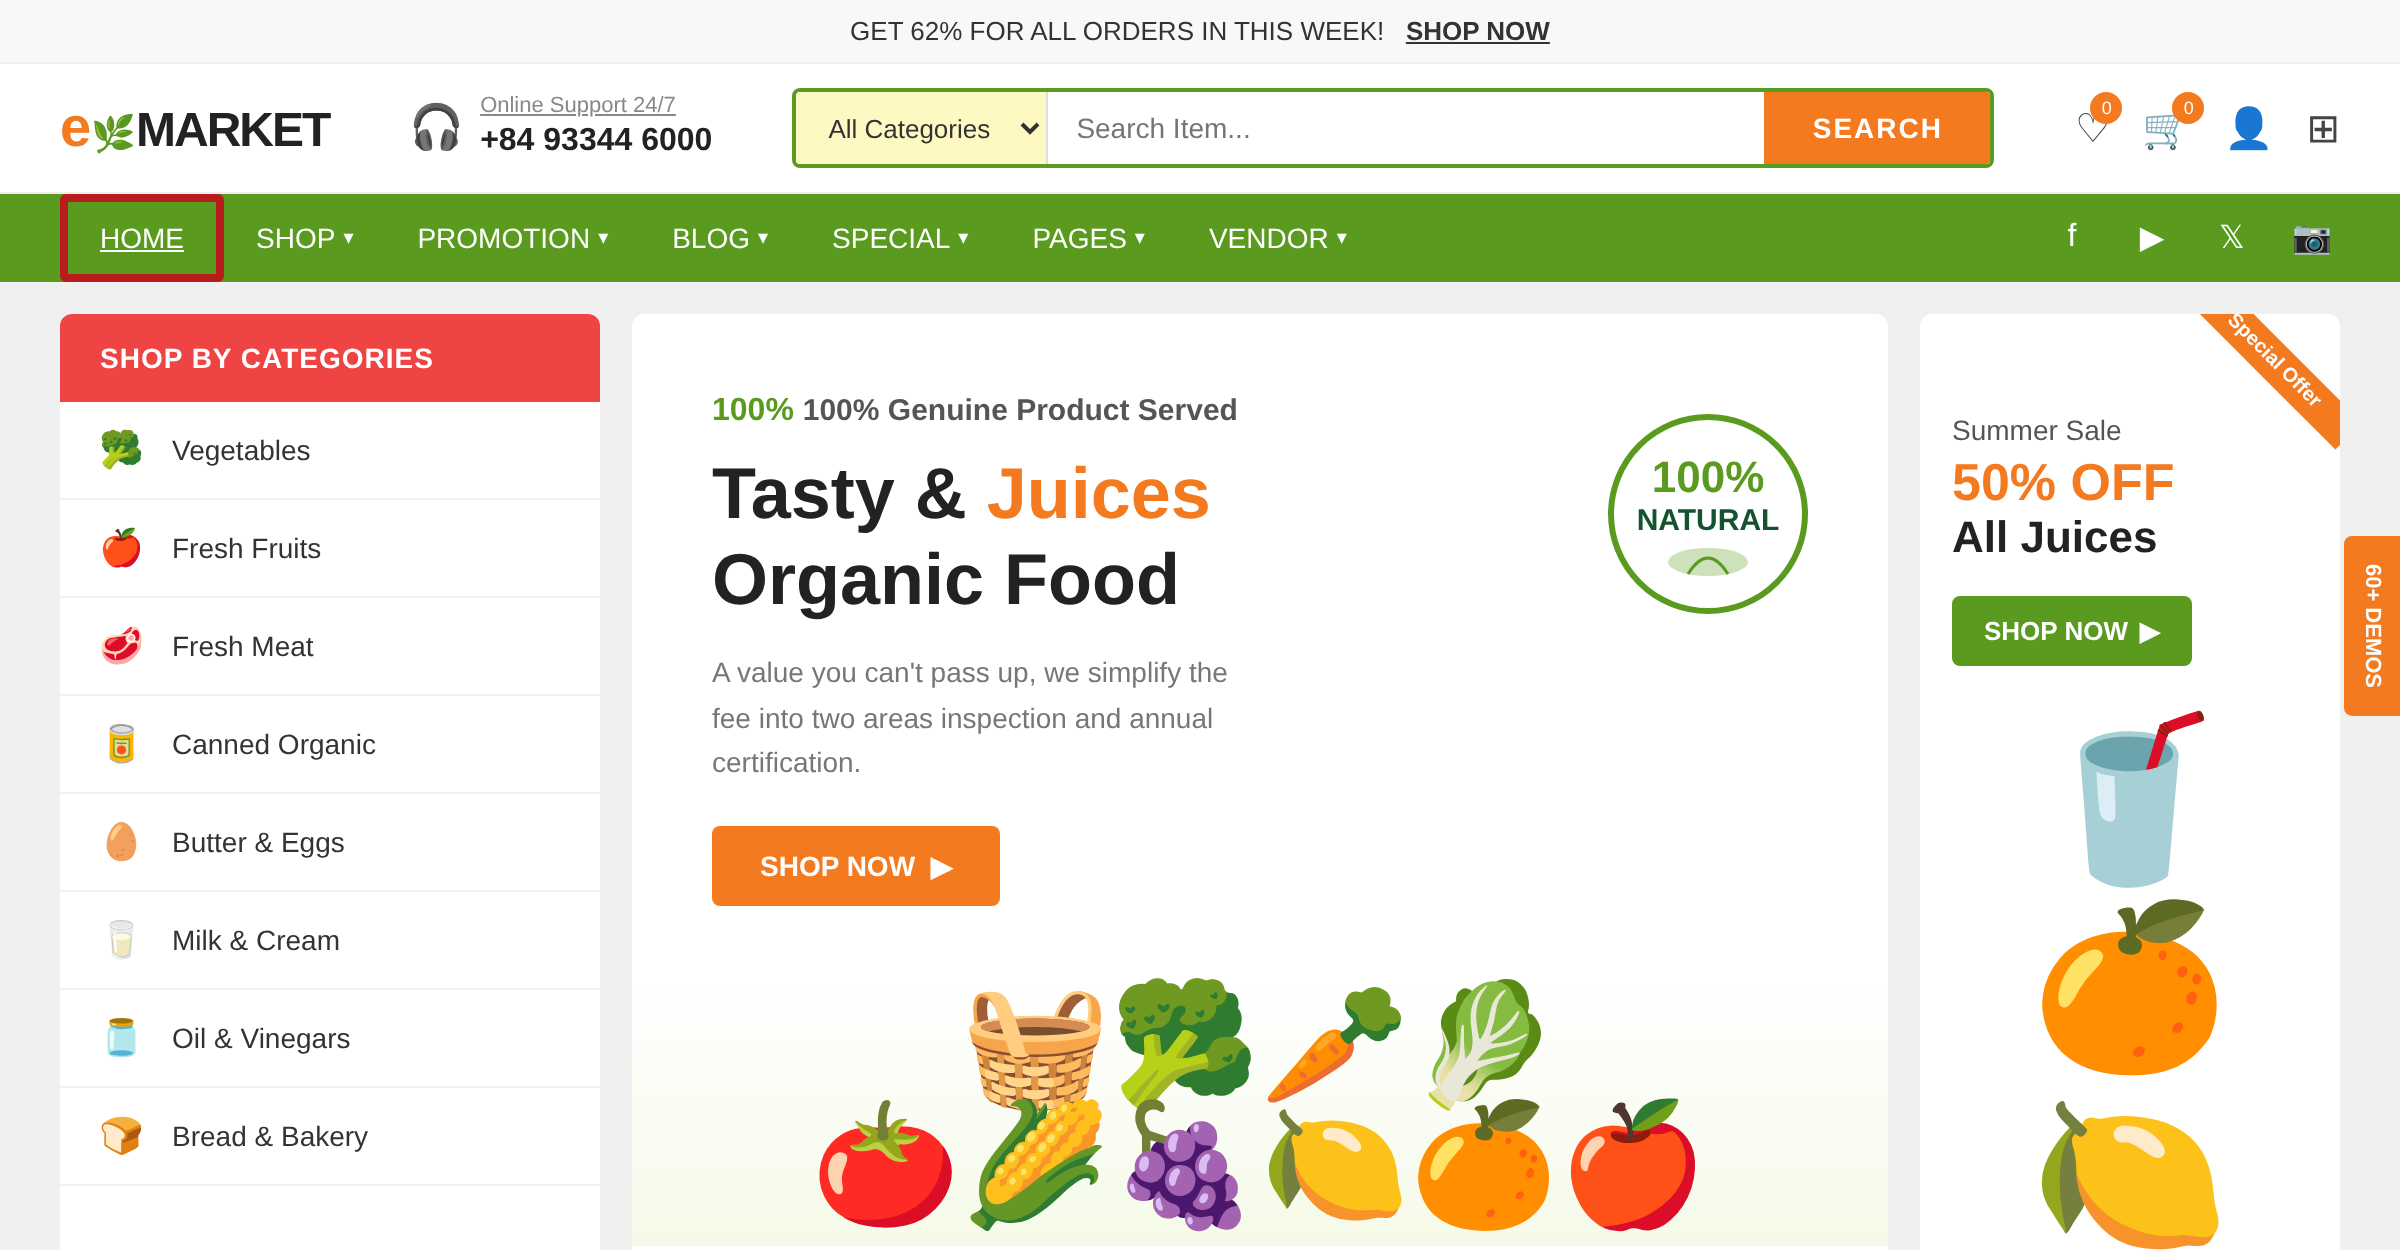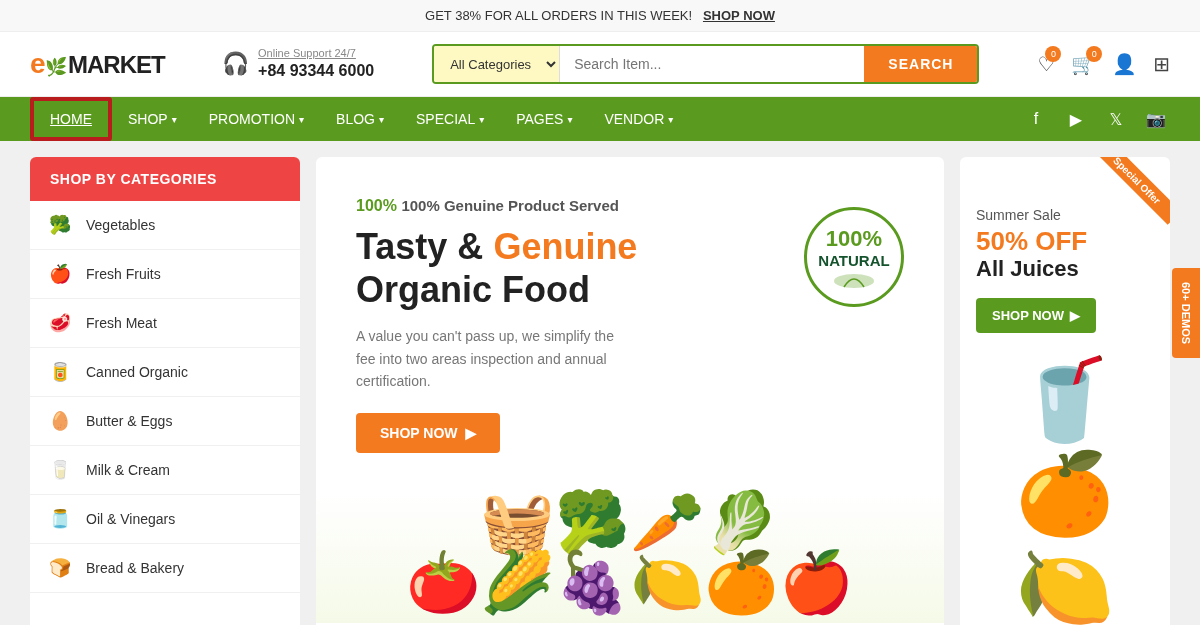--- a/index.html
+++ b/index.html
@@ -15,21 +15,21 @@
       border-bottom: 1px solid #eee;
     }
     .top-banner a { color: #333; font-weight: bold; text-decoration: underline; }
 
     
     .header {
       background: #fff;
       display: flex;
       align-items: center;
       padding: 12px 30px;
-      gap: 38px;
+      gap: 20px;
       border-bottom: 1px solid #eee;
     }
     .logo {
       font-size: 28px;
       font-weight: bold;
       color: #f47a1f;
       flex-shrink: 0;
     }
     .support {
       display: flex;
@@ -339,21 +339,21 @@
       font-weight: bold;
       padding: 4px 22px;
       transform: rotate(45deg);
       white-space: nowrap;
     }
   </style>
 </head>
 <body>
 
 <div class="top-banner">
-  <span>GET 38% FOR ALL ORDERS IN THIS WEEK!</span>
+  <span>GET 62% FOR ALL ORDERS IN THIS WEEK!</span>
   &nbsp;
   <a>SHOP NOW</a>
 </div>
 
 <div class="header">
   <div class="logo">
     <span style="color:#f47a1f">e</span><span style="color:#5a9b1f; font-size:18px">🌿</span><span style="color:#222; font-size:24px; font-weight:900; letter-spacing:-1px">MARKET</span>
   </div>
 
   <div class="support">
@@ -443,21 +443,21 @@
   </div>
 
   <div class="hero-area">
     <div class="hero-content">
       <div class="hero-text">
         <div class="hero-genuine">
           <span style="font-weight:bold; color:#5a9b1f">100%</span>
           <span style="color:#555; font-size:15px;">100% Genuine Product Served</span>
         </div>
         <div class="hero-title">
-          <span>Tasty &amp; </span><span class="orange">Genuine</span><br>
+          <span>Tasty &amp; </span><span class="orange">Juices</span><br>
           <span>Organic Food</span>
         </div>
         <div class="hero-subtitle">A value you can't pass up, we simplify the fee into two areas inspection and annual certification.</div>
         <button class="hero-btn">
           <span>SHOP NOW</span>
           <span>▶</span>
         </button>
       </div>
       <div class="natural-badge">
         <div class="pct">100%</div>

